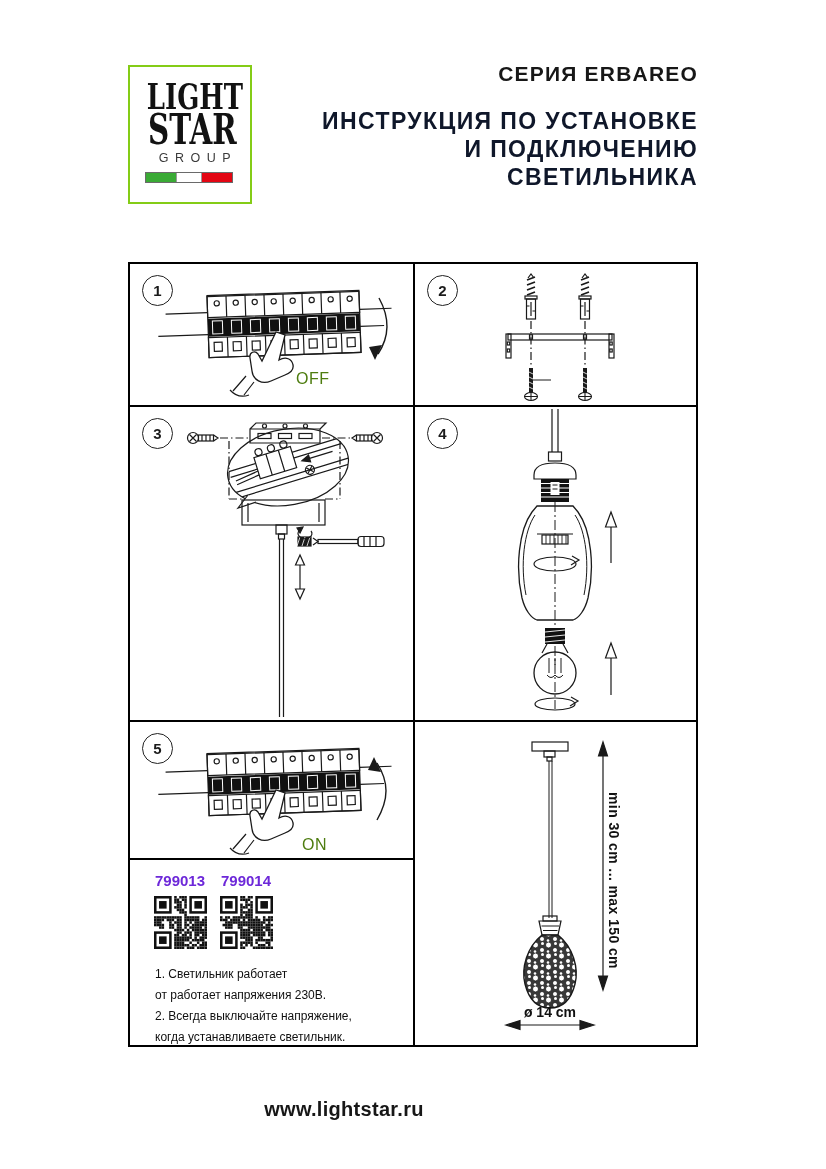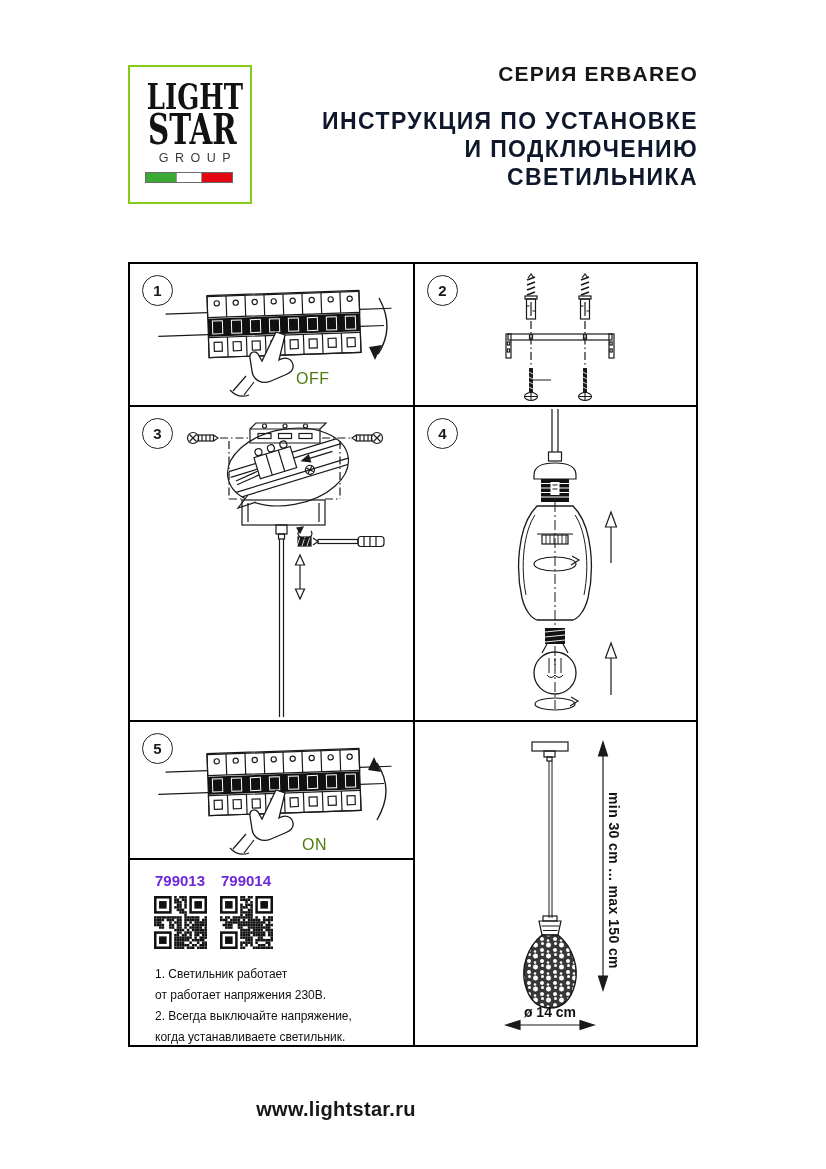--- a/index.html
+++ b/index.html
@@ -52,21 +52,21 @@
   .qr1l{left:25px;top:12px;} .qr2l{left:91px;top:12px;}
   .qr1{left:24px;top:36px;} .qr2{left:90px;top:36px;}
   .notes{left:25px;top:104px;width:252px;font-size:12px;line-height:21px;color:#101010;}
 
   
   .dim-height{left:191px;top:70px;height:180px;writing-mode:vertical-rl;
               font-size:14px;font-weight:bold;letter-spacing:.4px;color:#111;}
   .dim-diameter{left:85px;top:282px;width:100px;text-align:center;font-size:14px;font-weight:bold;color:#111;}
 
   
-  .footer{left:0;top:1098px;width:672px;text-align:center;font-size:20px;font-weight:bold;letter-spacing:.3px;color:#171717;}
+  .footer{left:8px;top:1098px;width:672px;text-align:center;font-size:20px;font-weight:bold;letter-spacing:.3px;color:#171717;}
 
   svg{display:block;}
 </style>
 </head>
 <body>
 
 <svg width="0" height="0" style="position:absolute" aria-hidden="true">
   <defs>
     <g id="breaker" stroke="#1a1a1a" fill="none" stroke-width="1.2">
       <g transform="rotate(-2 154 60)">

